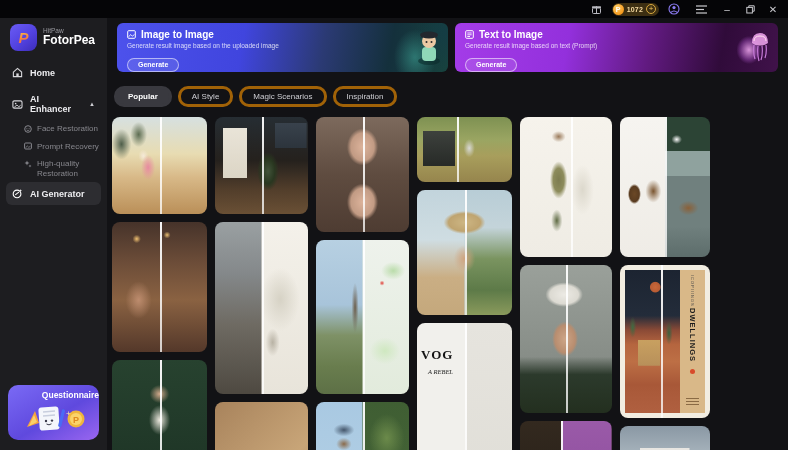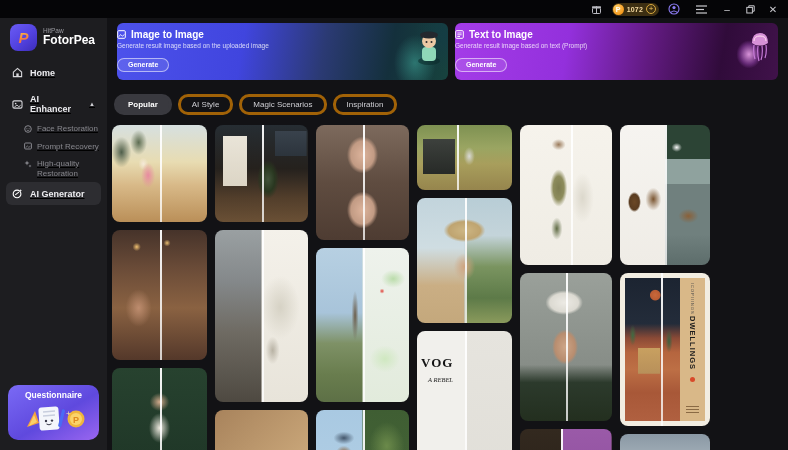--- a/index.html
+++ b/index.html
@@ -22,36 +22,36 @@
   .sidebar{position:absolute;left:0;top:18px;bottom:0;width:107px;background:#1d1d20;box-sizing:border-box;}
   .brand{display:flex;align-items:center;gap:6px;margin:6px 8px 10px 10px;}
   .logo{width:27px;height:27px;border-radius:8px;flex:none;
         background:linear-gradient(140deg,#6a5cf5 0%,#5242e0 55%,#3c2cb8 100%);
         display:flex;align-items:center;justify-content:center;}
   .logo span{font-size:15px;font-weight:700;font-style:italic;
              background:linear-gradient(160deg,#ffd24a,#f5833c 55%,#e84a7a);
              -webkit-background-clip:text;background-clip:text;color:transparent;}
   .brand-top{font-size:6.5px;color:#9a9aa0;line-height:1.1;}
   .brand-bottom{font-size:12px;color:#fff;font-weight:700;line-height:1.1;}
-  .nav{padding:0 6px;text-decoration:underline;}
+  .nav{padding:0 6px;}
   .nav-item{display:flex;align-items:center;gap:7px;padding:6px 6px;color:#ededf0;
             font-size:9px;font-weight:700;border-radius:6px;}
   .nav-item .caret{margin-left:auto;color:#cfcfd4;font-size:6px;}
   .nav-item.selected{background:#2d2d31;}
   .nav-sub{display:flex;align-items:flex-start;gap:5px;padding:4px 2px 4px 18px;color:#87878d;font-size:8px;line-height:1.2;}
   .nav-sub .sico{flex:none;margin-top:.5px;}
   .quest{position:absolute;left:8px;right:8px;bottom:10px;height:55px;border-radius:10px;overflow:hidden;
-         background:linear-gradient(150deg,#7a6af5 0%,#5f49de 55%,#9a66f0 100%);text-align:center;}
+         background:linear-gradient(150deg,#7a6af5 0%,#5f49de 55%,#9a66f0 100%);text-align:right;}
   .quest-title{color:#fff;font-size:8.5px;font-weight:700;margin-top:5px;}
   .quest svg{display:block;margin:1px auto 0;}
 
   
   .main{position:absolute;left:107px;top:18px;right:0;bottom:0;background:#121215;overflow:hidden;}
   .banners{display:flex;gap:7px;margin:5px 10px 0 10px;}
-  .banner{position:relative;height:57px;border-radius:6px;padding:6px 0;box-sizing:border-box;color:#fff;overflow:hidden;flex:none;}
+  .banner{position:relative;height:49px;border-radius:6px;padding:6px 10px;box-sizing:border-box;color:#fff;overflow:hidden;flex:none;}
   .b1{width:331px;background:
       radial-gradient(30px 40px at 90% 70%,rgba(80,210,190,.40) 0%,rgba(80,210,190,0) 70%),
       radial-gradient(40px 50px at 99% 20%,rgba(20,60,70,.8) 0%,rgba(20,60,70,0) 75%),
       linear-gradient(100deg,#4d52ec 0%,#4045de 38%,#2b3a74 62%,#14303c 82%,#17433e 100%);}
   .b2{flex:1;background:
       radial-gradient(16px 18px at 91% 55%,rgba(244,170,244,.85) 0%,rgba(190,95,220,.35) 55%,rgba(190,95,220,0) 78%),
       linear-gradient(100deg,#a43ce8 0%,#9330dc 35%,#611a80 60%,#300b3a 82%,#40124a 100%);}
   .b-title{display:flex;align-items:center;gap:5px;font-size:10px;font-weight:700;}
   .b-sub{font-size:6.5px;color:rgba(255,255,255,.78);margin:2px 0 4px;}
   .b-btn{display:inline-block;font-size:7px;font-weight:700;padding:2.5px 10px;border:1px solid rgba(255,255,255,.55);

